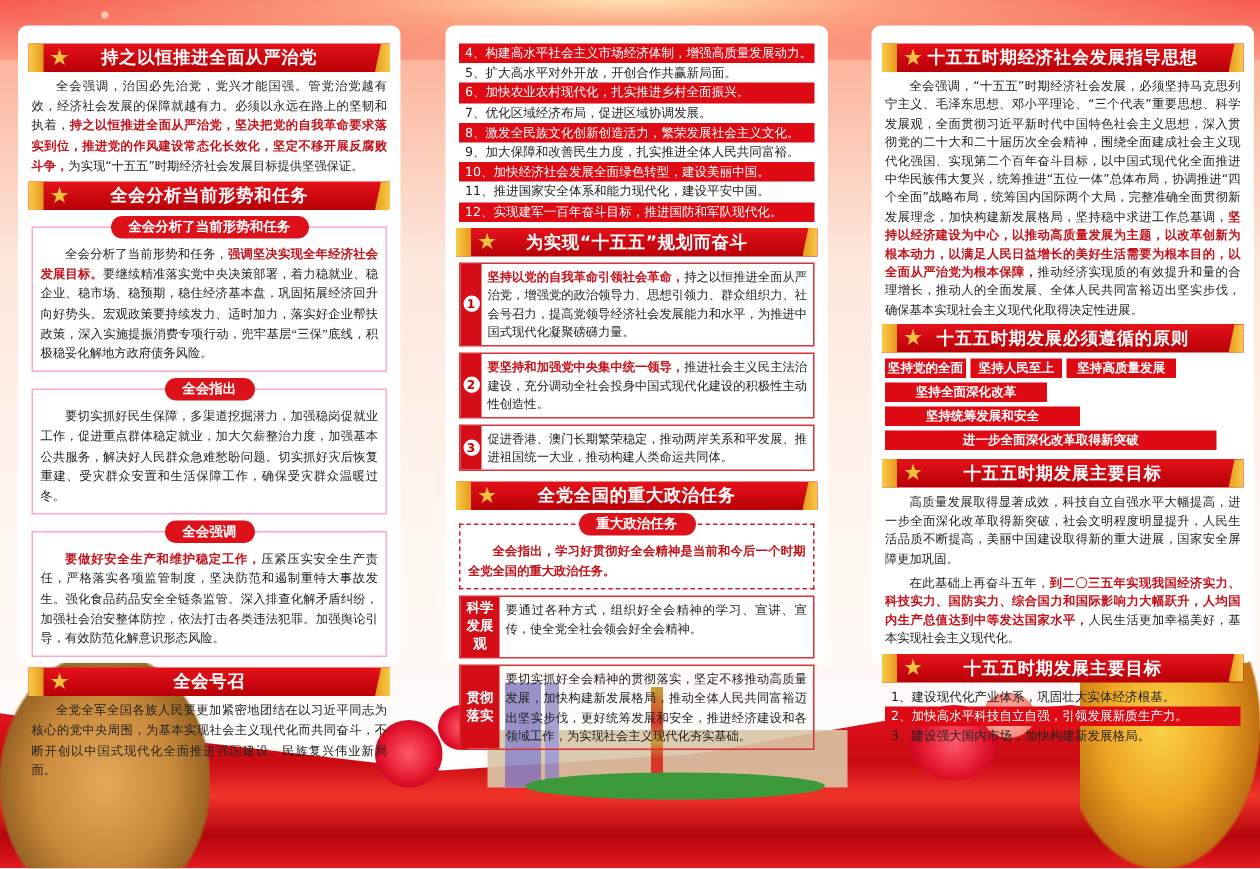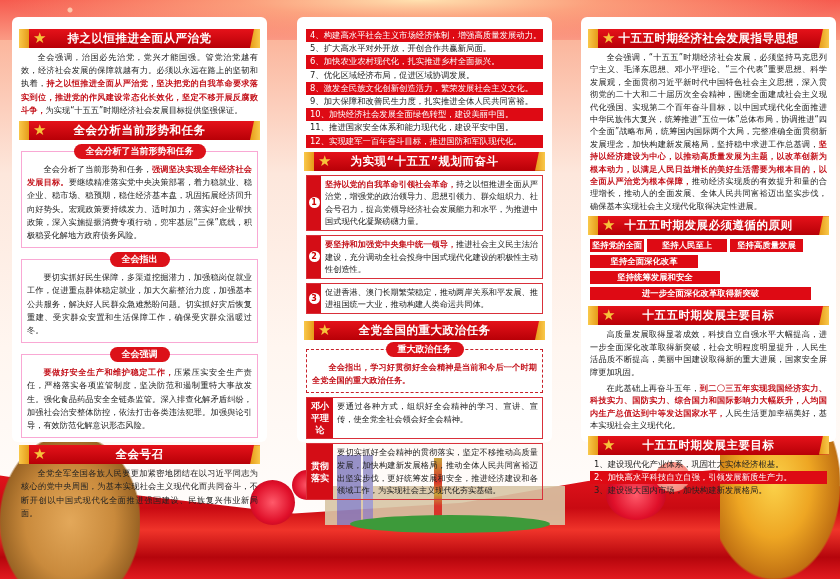--- a/index.html
+++ b/index.html
@@ -56,21 +56,21 @@
   .box {
     position: relative; margin: 9px 9px 0 9px;
     border: 1px solid #f9a8d4; padding: 9px 5px 3px 5px;
   }
   .box.dashed { border: 1px dashed #c8202a; }
   .box .pill {
     position: absolute; left: 50%; top: -8px; transform: translateX(-50%);
     background: #dc1119; color: #fff; font-size: 9px; font-weight: bold;
     padding: 1px 12px; border-radius: 8px; white-space: nowrap;
   }
-  .box .para { margin: 2px 0; }
+  .box .para { margin: 2px 0; font-family: Liberation Serif, serif; }
 
   .list-line {
     margin: 0 9px; height: 13.2px; font-size: 8.4px; line-height: 13.2px;
     padding-left: 4px; color: #222; white-space: nowrap; overflow: hidden;
   }
   .list-line.hl { background: #de0a14; color: #fff; }
 
   .num-item {
     display: flex; margin: 4px 9px 0 9px; border: 1px solid #d9303a;
   }
@@ -234,21 +234,21 @@
 
   <div class="sec-head" style="margin-top:7px">
     <span class="star">★</span>
     <span>全党全国的重大政治任务</span>
   </div>
   <div class="box dashed" style="">
     <span class="pill">重大政治任务</span>
     <p class="para red">全会指出，学习好贯彻好全会精神是当前和今后一个时期全党全国的重大政治任务。</p>
   </div>
   <div class="kv">
-    <div class="k">邓小平理论</div>
+    <div class="k">科学发展观</div>
     <div class="v">要通过各种方式，组织好全会精神的学习、宣讲、宣传，使全党全社会领会好全会精神。</div>
   </div>
   <div class="kv">
     <div class="k">贯彻落实</div>
     <div class="v">要切实抓好全会精神的贯彻落实，坚定不移推动高质量发展，加快构建新发展格局，推动全体人民共同富裕迈出坚实步伐，更好统筹发展和安全，推进经济建设和各领域工作，为实现社会主义现代化夯实基础。</div>
   </div>
 </div>
 
 <div class="panel p3">
   <div style="height:12px"></div>
@@ -259,21 +259,21 @@
   <p class="para" style="line-height:12.4px">
     <span>全会强调，“十五五”时期经济社会发展，必须坚持马克思列宁主义、毛泽东思想、邓小平理论、“三个代表”重要思想、科学发展观，全面贯彻习近平新时代中国特色社会主义思想，深入贯彻党的二十大和二十届历次全会精神，围绕全面建成社会主义现代化强国、实现第二个百年奋斗目标，以中国式现代化全面推进中华民族伟大复兴，统筹推进“五位一体”总体布局，协调推进“四个全面”战略布局，统筹国内国际两个大局，完整准确全面贯彻新发展理念，加快构建新发展格局，坚持稳中求进工作总基调，</span><span class="red">坚持以经济建设为中心，以推动高质量发展为主题，以改革创新为根本动力，以满足人民日益增长的美好生活需要为根本目的，以全面从严治党为根本保障，</span><span>推动经济实现质的有效提升和量的合理增长，推动人的全面发展、全体人民共同富裕迈出坚实步伐，确保基本实现社会主义现代化取得决定性进展。</span>
   </p>
 
   <div class="sec-head">
     <span class="star">★</span>
     <span>十五五时期发展必须遵循的原则</span>
   </div>
   <div class="principles">
     <div class="tag" style="width:54px">坚持党的全面领导</div>
-    <div class="tag" style="width:80px">坚持人民至上</div>
+    <div class="tag" style="width:61px">坚持人民至上</div>
     <div class="tag" style="width:73px">坚持高质量发展</div>
     <div class="tag" style="width:108px">坚持全面深化改革</div>
     <div class="tag" style="width:130px">坚持统筹发展和安全</div>
     <div class="tag" style="width:221px">进一步全面深化改革取得新突破</div>
   </div>
 
   <div class="sec-head" style="margin-top:6px">
     <span class="star">★</span>
     <span>十五五时期发展主要目标</span>
   </div>

